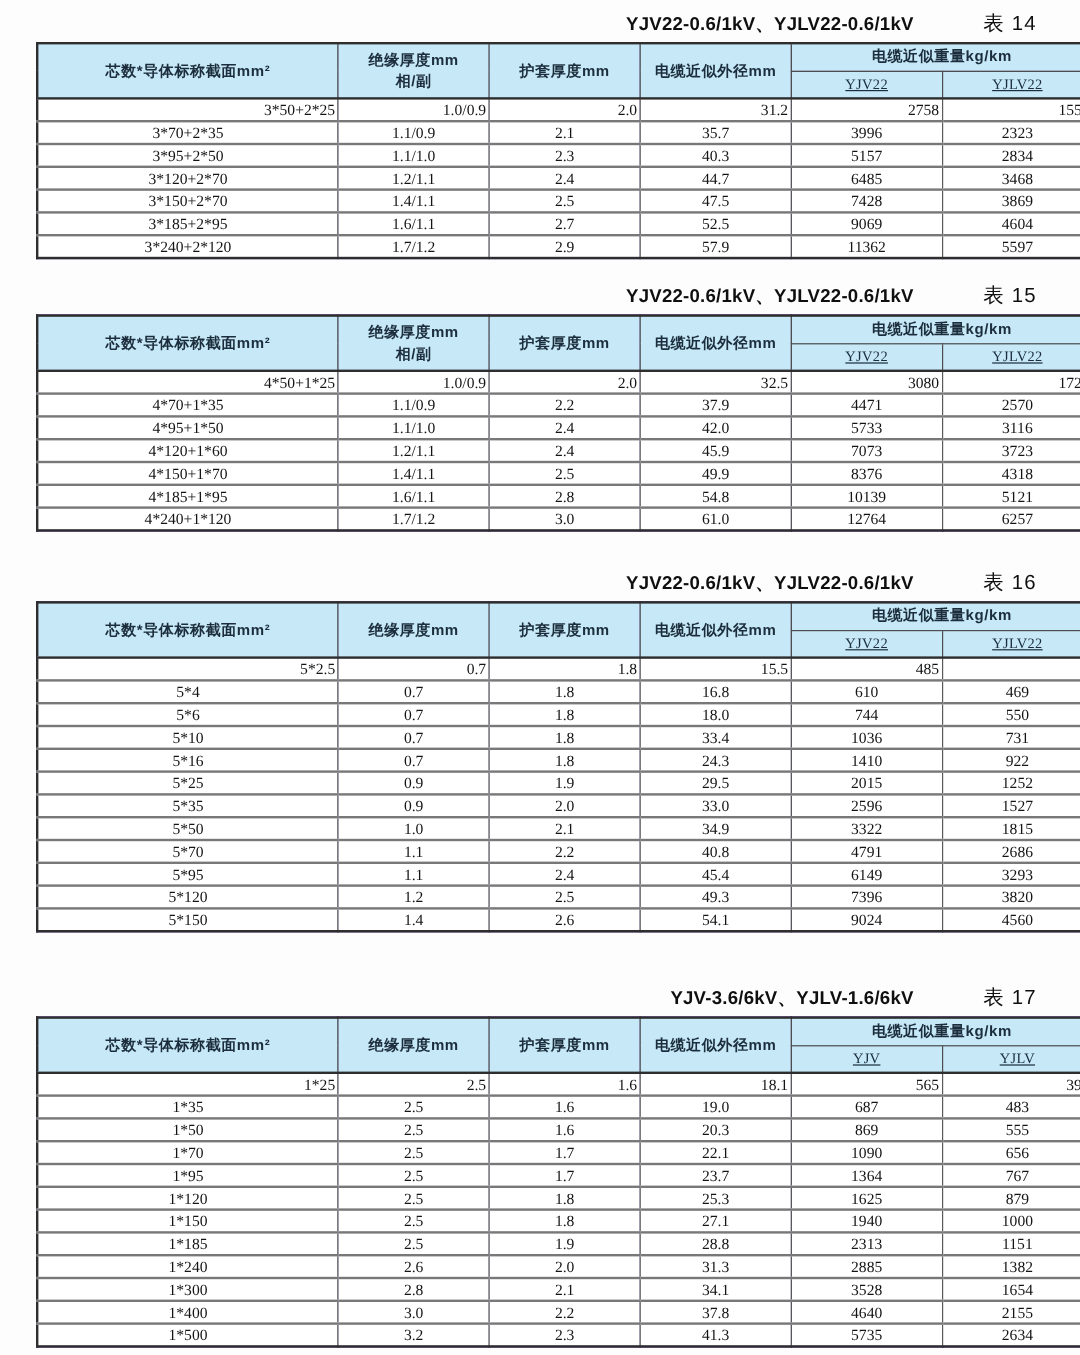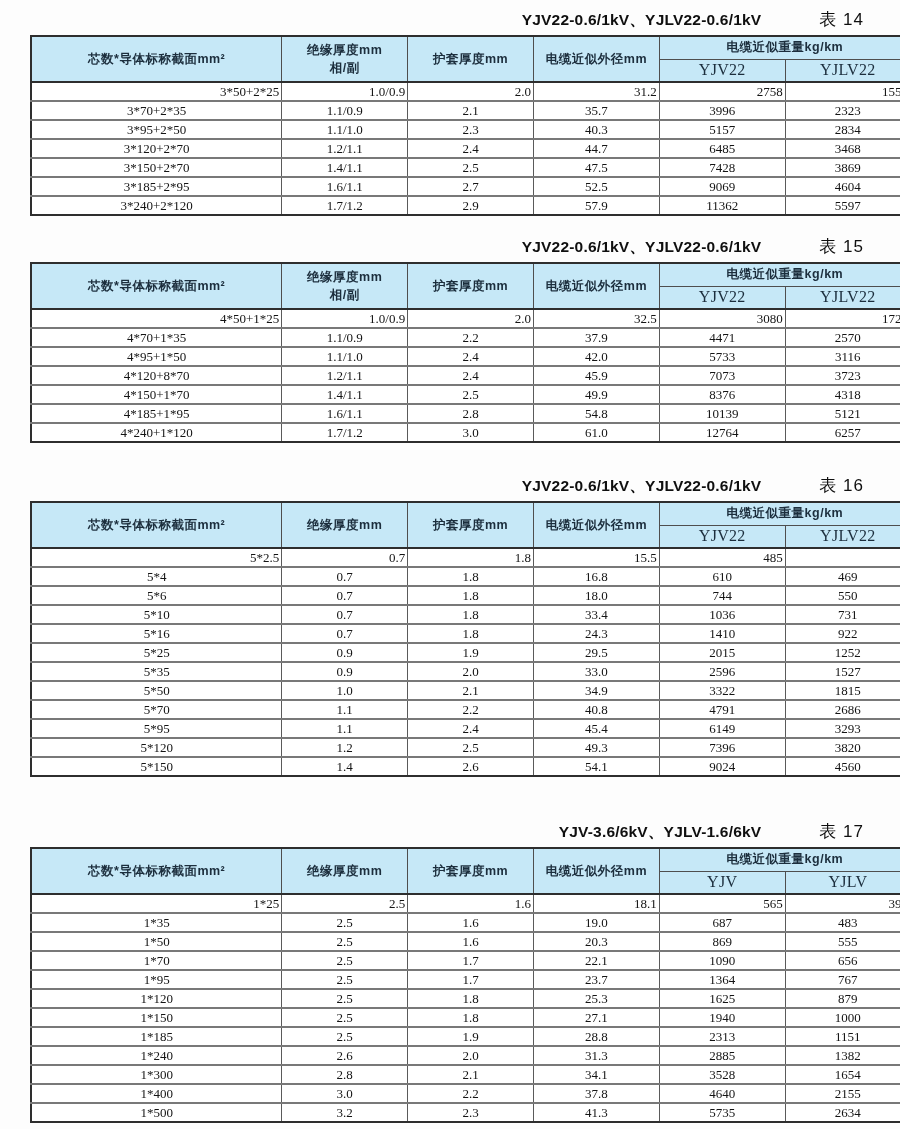--- a/index.html
+++ b/index.html
@@ -40,21 +40,21 @@
     font-weight: 700;
     font-size: 12.5px;
     color: var(--header-text, #1c2e3d);
     text-align: center; vertical-align: middle;
     height: 23px; padding: 1px 2px;
     letter-spacing: .5px;
   }
   thead { border-bottom: 2px solid #2e2e2e; }
   tr.weight-sub th {
     font-family: "Liberation Serif", serif;
-    font-weight: 400; font-size: 16px; letter-spacing: .3px;
+    font-weight: 400; font-size: 12px; letter-spacing: .3px; text-decoration: underline;
   }
   .hdr-line { line-height: 1.45; }
 
   tbody td {
     border: 1px solid #5a5a5a;
     border-top: 2px solid #787878;
     height: 19px; padding: 0 2px;
     text-align: center; vertical-align: middle;
     font-family: "Liberation Serif", serif;
     font-size: 13px; color: #141414;
@@ -207,21 +207,21 @@
           </tr>
           <tr>
             <td>4*95+1*50</td>
             <td>1.1/1.0</td>
             <td>2.4</td>
             <td>42.0</td>
             <td>5733</td>
             <td>3116</td>
           </tr>
           <tr>
-            <td>4*120+8*70</td>
+            <td>4*120+1*60</td>
             <td>1.2/1.1</td>
             <td>2.4</td>
             <td>45.9</td>
             <td>7073</td>
             <td>3723</td>
           </tr>
           <tr>
             <td>4*150+1*70</td>
             <td>1.4/1.1</td>
             <td>2.5</td>

